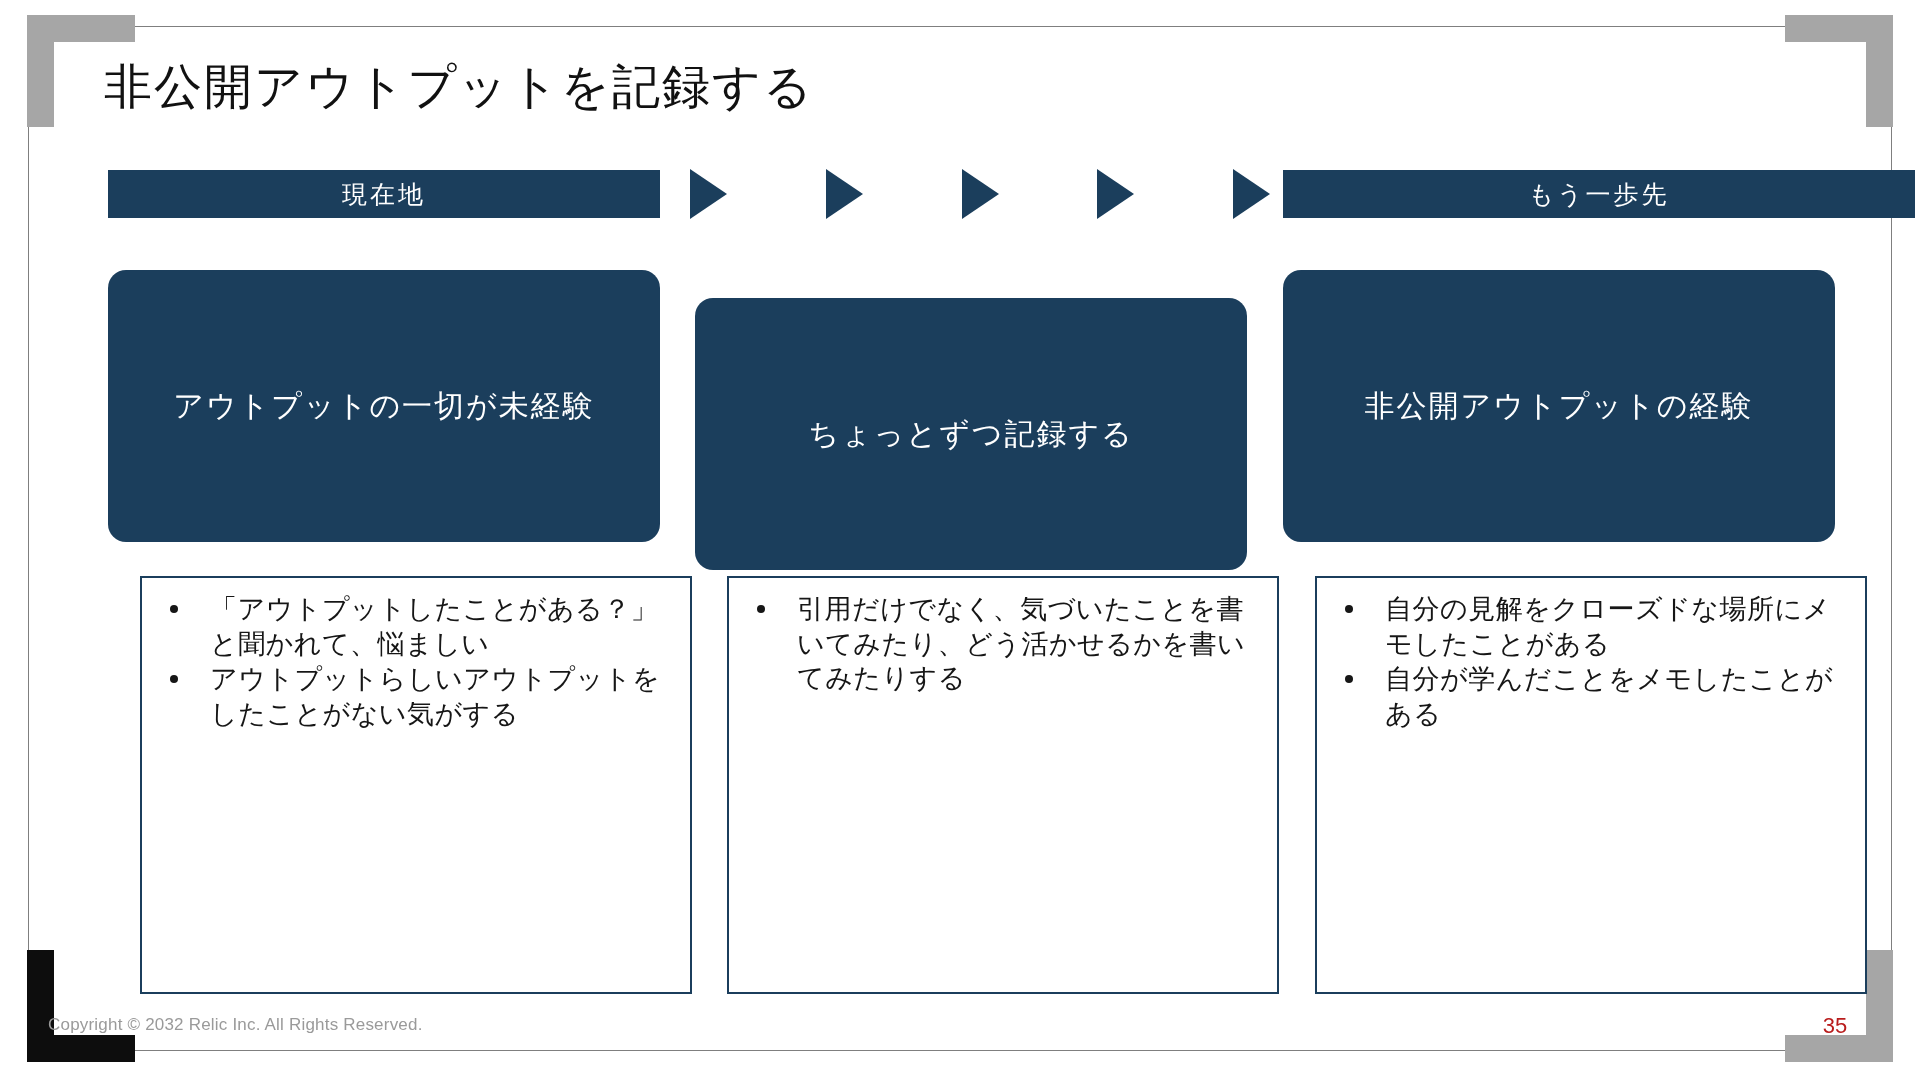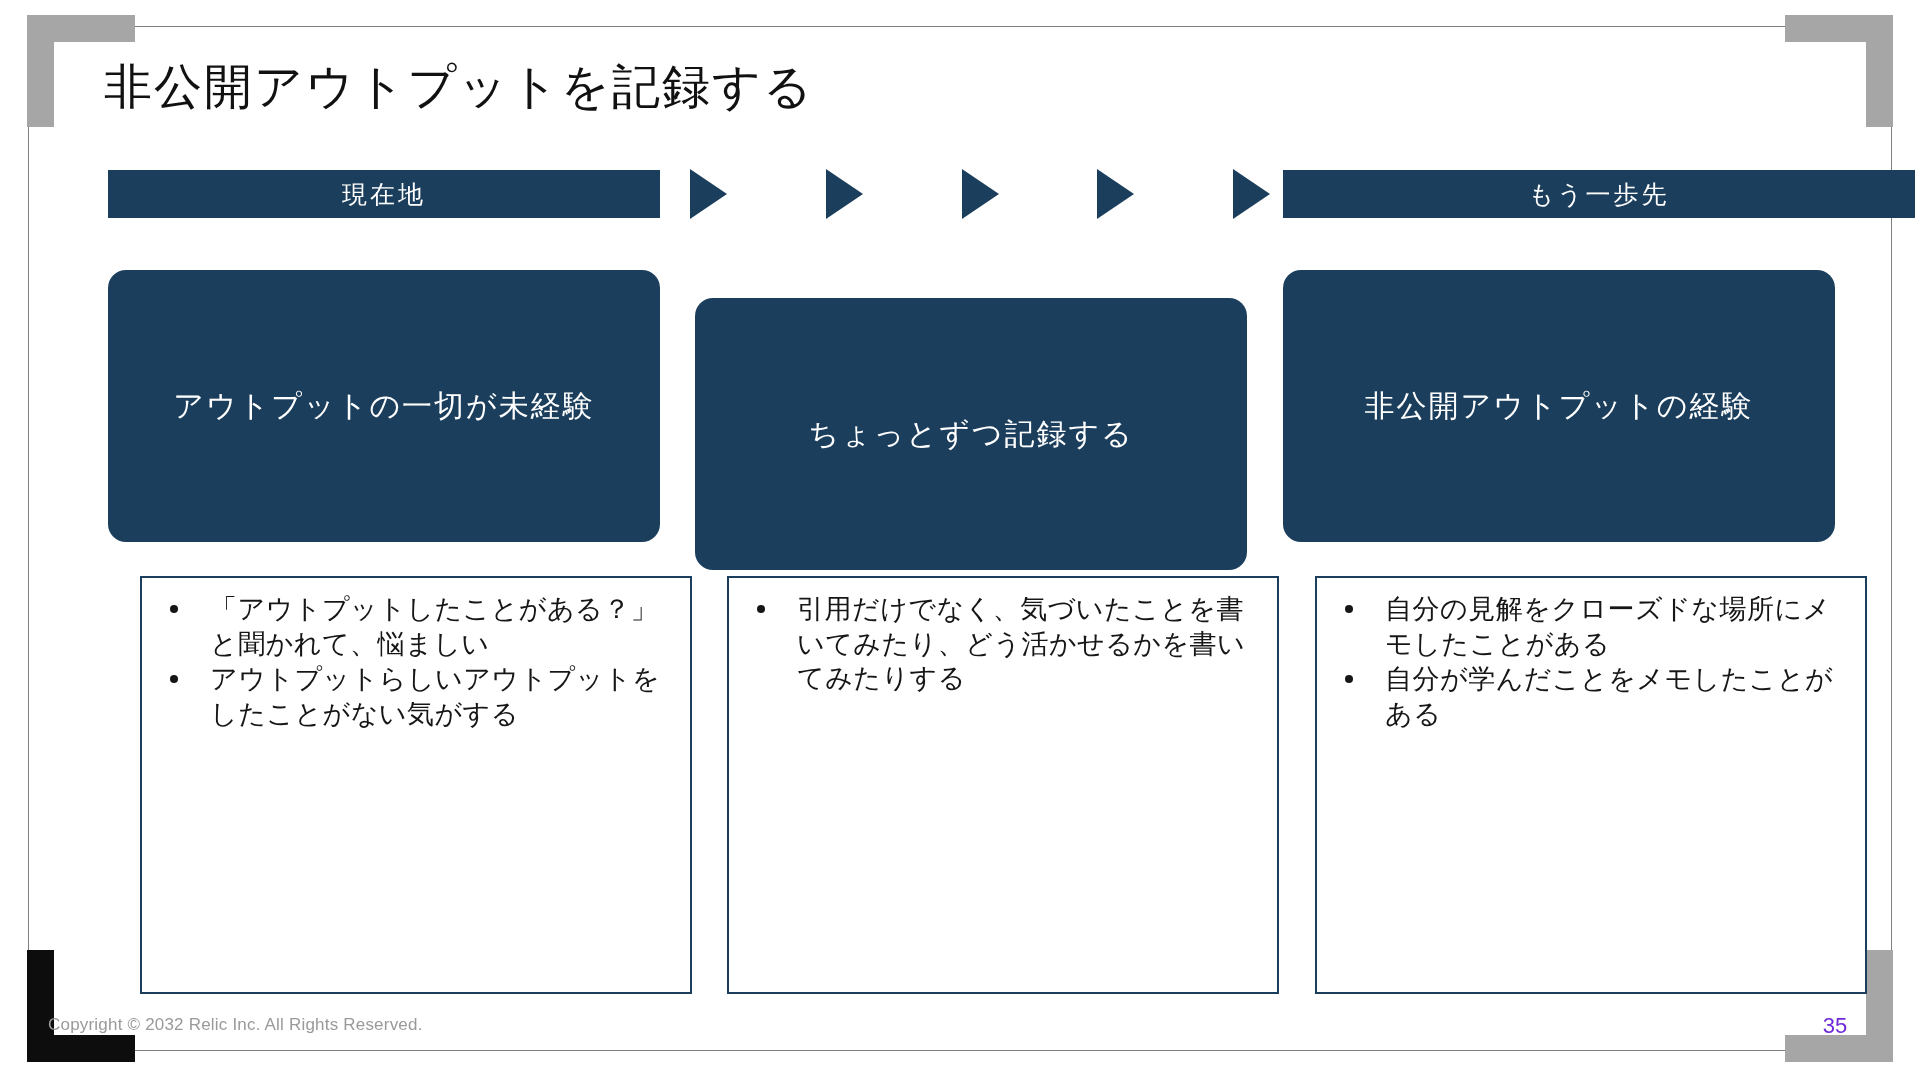--- a/index.html
+++ b/index.html
@@ -175,21 +175,21 @@
     color: #9a9a9a;
     letter-spacing: 0.2px;
   }
   .page-number {
     position: absolute;
     left: 1815px;
     top: 1013px;
     width: 40px;
     text-align: center;
     font-size: 22px;
-    color: #6d28d9;
+    color: #b91c1c;
   }
 </style>
 </head>
 <body>
 
 <div class="frame-line top"></div>
 <div class="frame-line bottom"></div>
 <div class="frame-line left"></div>
 <div class="frame-line right"></div>
 

